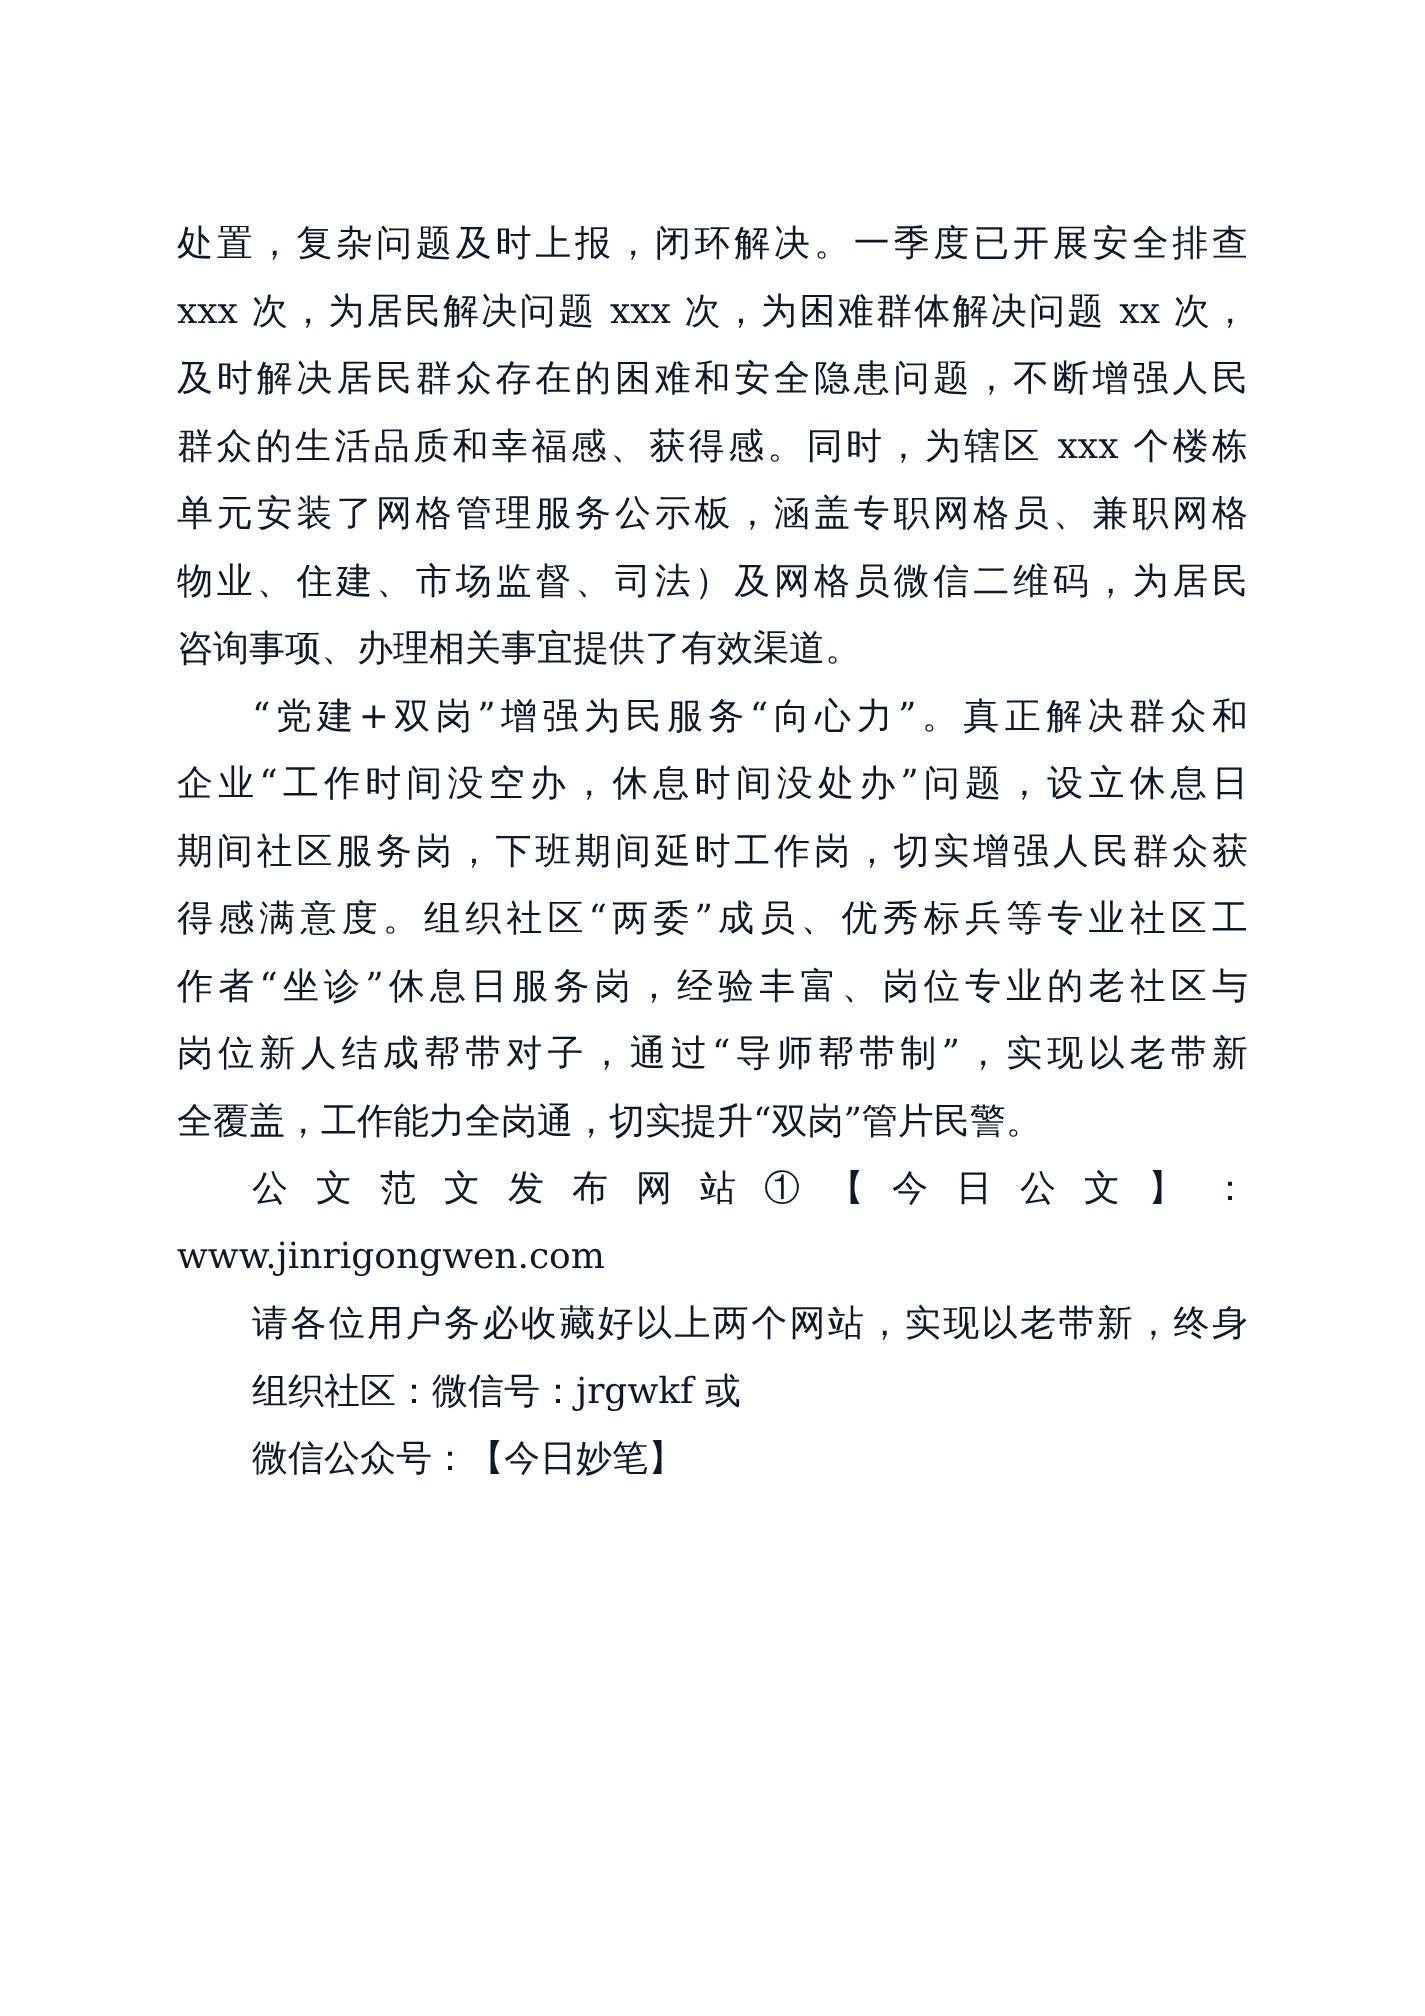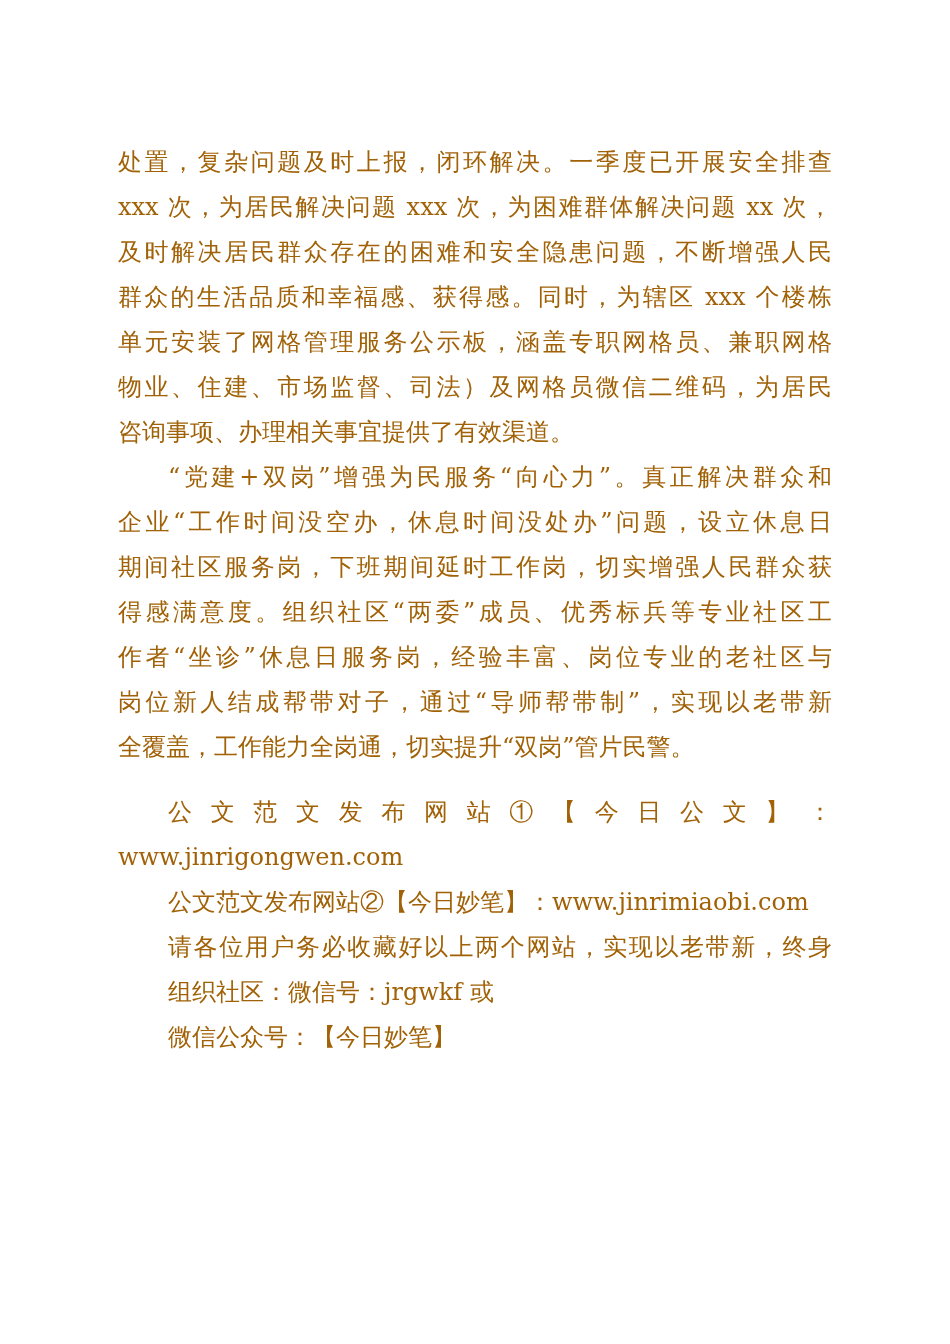--- a/index.html
+++ b/index.html
@@ -1,25 +1,25 @@
 <!DOCTYPE html>
 <html><head>
 <meta charset="utf-8">
 <style>
   html, body { margin: 0; padding: 0; background: #ffffff; }
   body { width: 950px; height: 1344px; position: relative; overflow: hidden; }
   .page {
     position: absolute; left: 118px; top: 140px; width: 714px;
     font-family: "DejaVu Serif", "Liberation Serif", serif;
-    font-size: 24px; color: #a16207; line-height: 45px;
+    font-size: 24px; color: #0f172a; line-height: 45px;
   }
   .line { display: block; white-space: nowrap; height: 45px; text-align: justify; text-align-last: justify; }
   .line.last { text-align-last: left; }
   .indent { padding-left: 50px; }
-  .spaced { text-align-last: justify; margin-top: 20px; }
+  .spaced { text-align-last: justify; }
 </style>
 </head>
 <body>
 
 <div class="page">
   <div>
     <span class="line">处置，复杂问题及时上报，闭环解决。一季度已开展安全排查</span>
     <span class="line">xxx 次，为居民解决问题 xxx 次，为困难群体解决问题 xx 次，</span>
     <span class="line">及时解决居民群众存在的困难和安全隐患问题，不断增强人民</span>
     <span class="line">群众的生活品质和幸福感、获得感。同时，为辖区 xxx 个楼栋</span>
@@ -32,18 +32,17 @@
     <span class="line">企业“工作时间没空办，休息时间没处办”问题，设立休息日</span>
     <span class="line">期间社区服务岗，下班期间延时工作岗，切实增强人民群众获</span>
     <span class="line">得感满意度。组织社区“两委”成员、优秀标兵等专业社区工</span>
     <span class="line">作者“坐诊”休息日服务岗，经验丰富、岗位专业的老社区与</span>
     <span class="line">岗位新人结成帮带对子，通过“导师帮带制”，实现以老带新</span>
     <span class="line last">全覆盖，工作能力全岗通，切实提升“双岗”管片民警。</span>
   </div>
   <div>
     <span class="line indent spaced">公 文 范 文 发 布 网 站 ① 【 今 日 公 文 】 ：</span>
     <span class="line last">www.jinrigongwen.com</span>
-    <span class="line indent last">公文范文发布网站②【今日妙笔】：www.jinrimiaobi.com</span>
     <span class="line indent">请各位用户务必收藏好以上两个网站，实现以老带新，终身</span>
     <span class="line indent last">组织社区：微信号：jrgwkf 或</span>
     <span class="line indent last">微信公众号：【今日妙笔】</span>
   </div>
 </div>
 
 </body></html>

